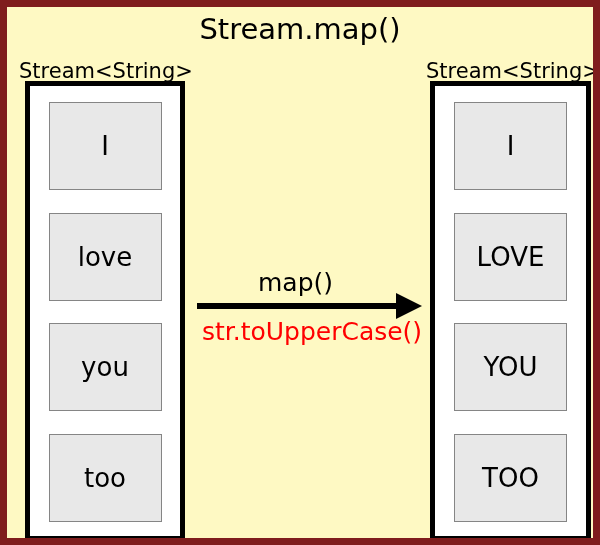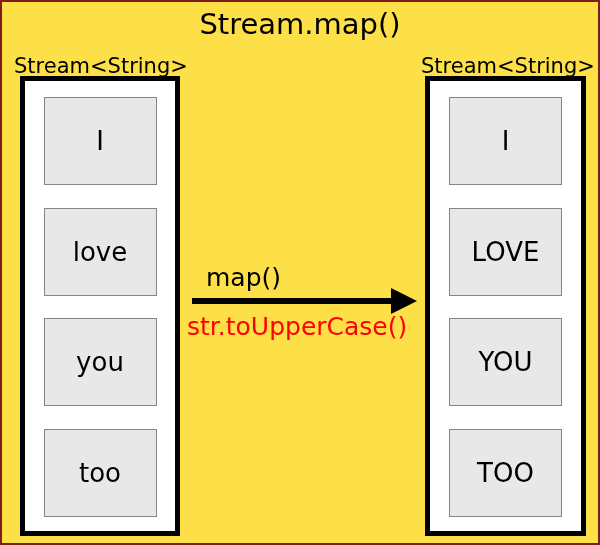--- a/index.html
+++ b/index.html
@@ -6,22 +6,22 @@
     margin: 0;
     padding: 0;
     background: #ffffff;
     font-family: "DejaVu Sans", "Liberation Sans", sans-serif;
   }
   .page {
     position: relative;
     width: 600px;
     height: 545px;
     box-sizing: border-box;
-    border: 2px solid #7f1d1d;
-    background: #fde047;
+    border: 7px solid #7f1d1d;
+    background: #fef9c3;
     overflow: hidden;
   }
   .title {
     position: absolute;
     top: 5px;
     left: 0;
     width: 100%;
     text-align: center;
     font-size: 29px;
     color: #000000;
@@ -59,22 +59,23 @@
     border: 1px solid #858585;
     display: flex;
     align-items: center;
     justify-content: center;
     font-size: 26px;
     color: #000000;
   }
   .map-label {
     position: absolute;
     top: 261px;
-    left: 204px;
+    left: 176px;
     width: 225px;
+    text-align: center;
     font-size: 25px;
     color: #000000;
   }
   .arrow-line {
     position: absolute;
     top: 296px;
     left: 190px;
     width: 208px;
     height: 6px;
     background: #000000;
@@ -87,20 +88,21 @@
     height: 0;
     border-top: 13px solid transparent;
     border-bottom: 13px solid transparent;
     border-left: 26px solid #000000;
   }
   .map-sublabel {
     position: absolute;
     top: 310px;
     left: 185px;
     width: 240px;
+    text-align: center;
     font-size: 25px;
     color: #ff0000;
     white-space: nowrap;
   }
 </style>
 </head>
 <body>
 
 <div class="page">
 

